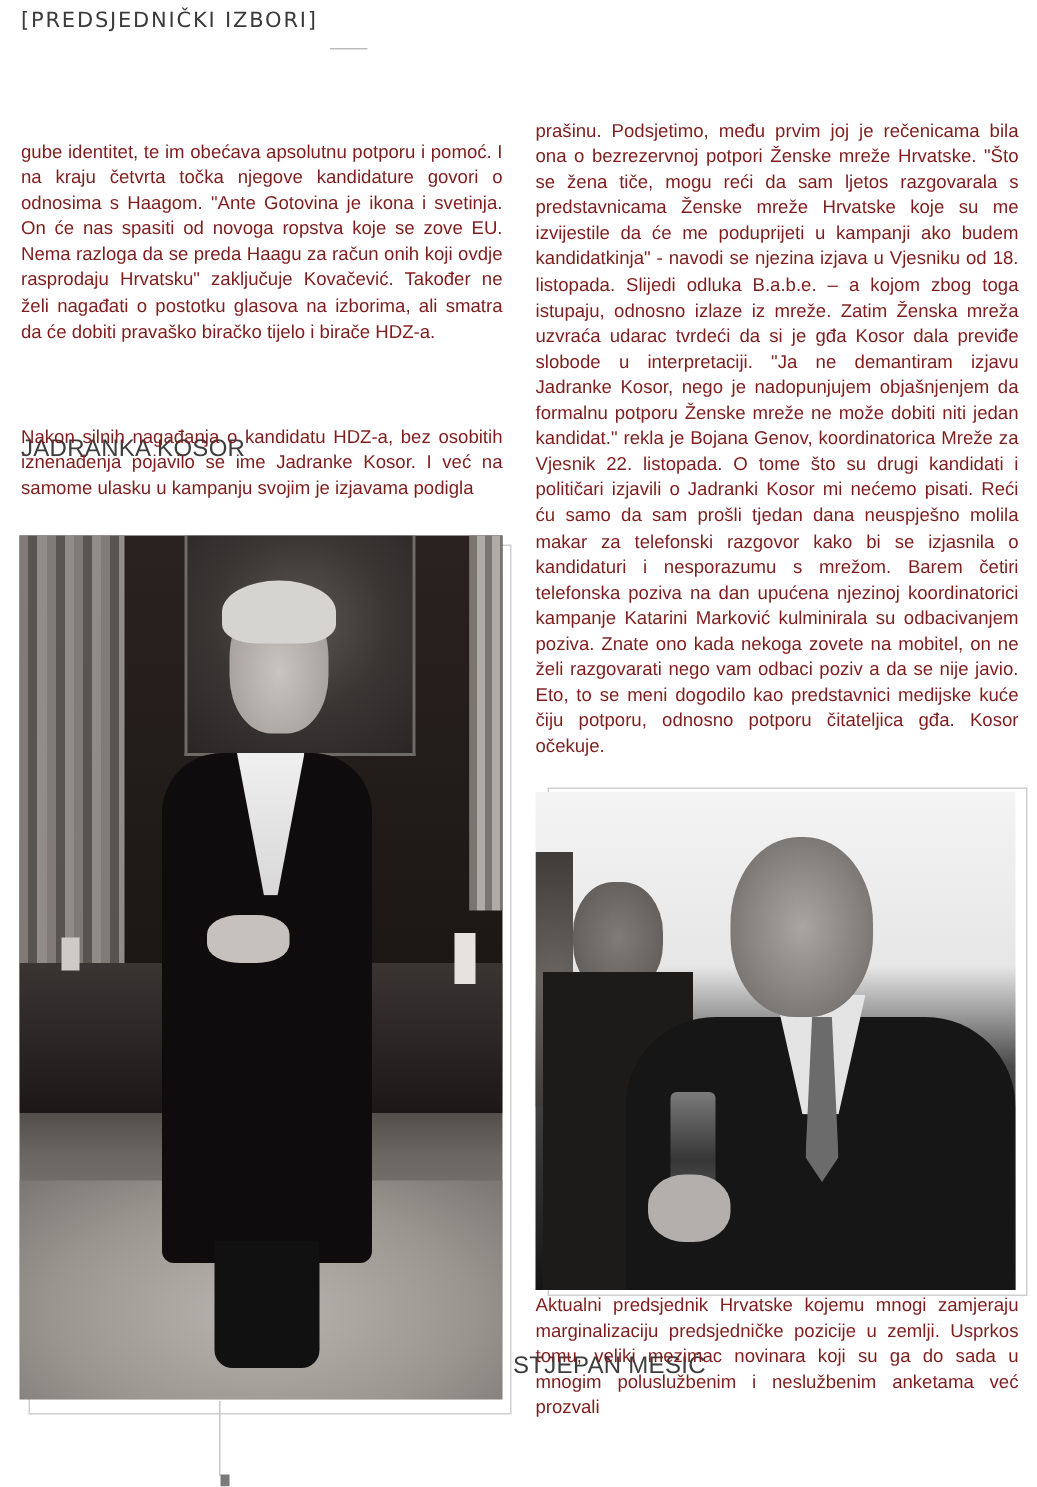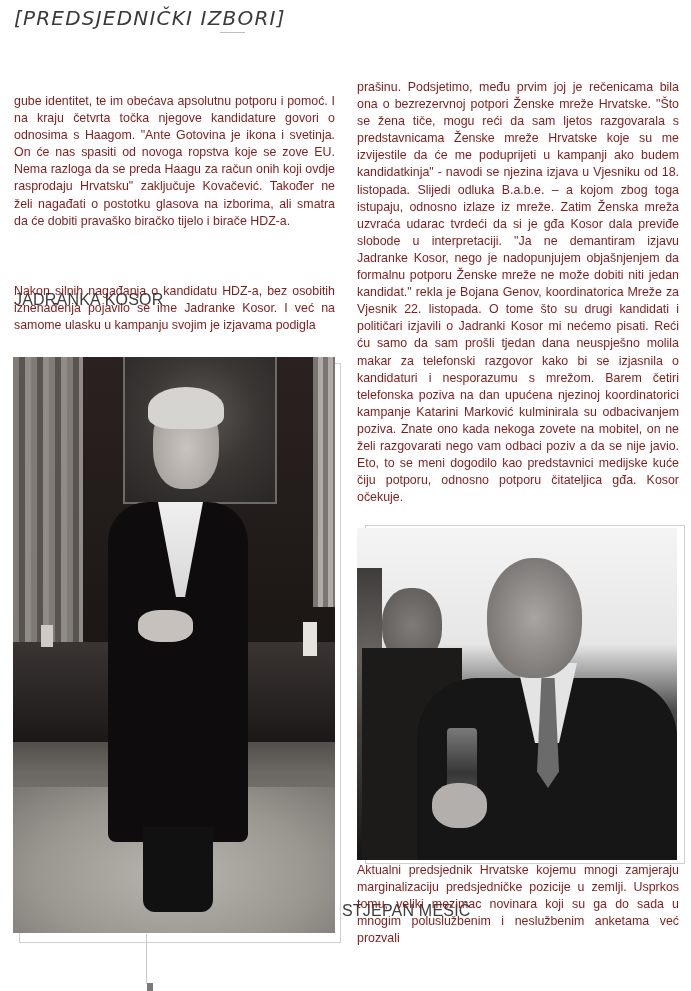--- a/index.html
+++ b/index.html
@@ -4,21 +4,21 @@
 <style>
   html, body { margin: 0; padding: 0; background: #ffffff; }
   body {
     width: 691px; height: 991px; position: relative; overflow: hidden;
     font-family: "Liberation Sans", "DejaVu Sans", sans-serif;
     color: #2b2b2b;
   }
   .section-header {
     position: absolute; left: 14px; top: 6px;
     font-family: "DejaVu Sans", sans-serif;
-    font-size: 20px; letter-spacing: 1.2px; color: #3a3a3a; font-style: italic;
+    font-size: 14px; letter-spacing: 1.2px; color: #3a3a3a;
   }
   .header-rule {
     position: absolute; left: 220px; top: 32px; width: 25px; height: 1px; background: #bdbdbd;
   }
   .col {
     position: absolute; font-size: 12.4px; line-height: 17.1px;
     text-align: justify; color: #7f1d1d;
   }
   .col p { margin: 0; }
   .col-left { left: 14px; width: 321px; }

